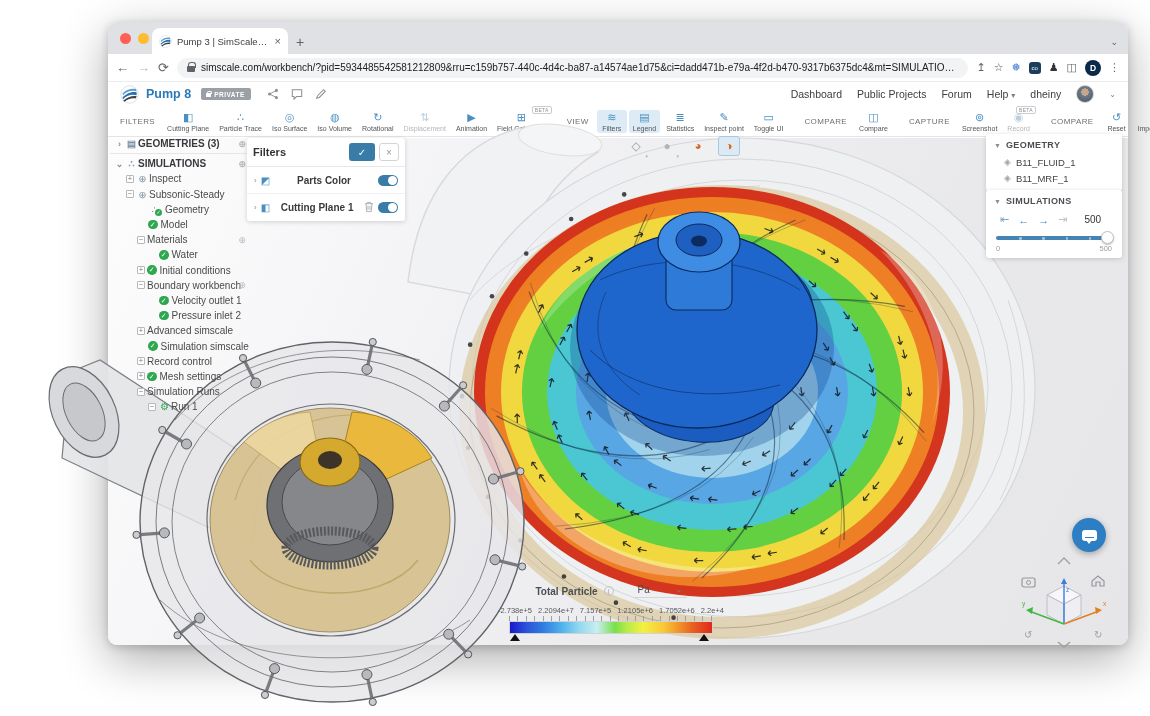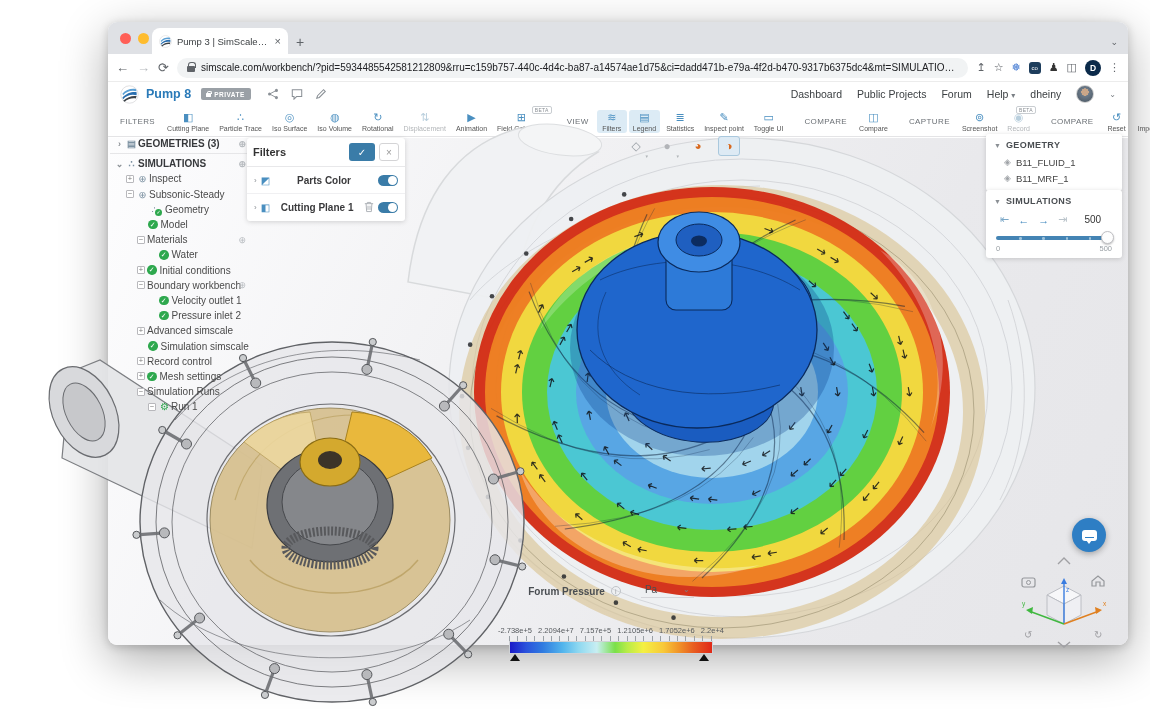--- a/index.html
+++ b/index.html
@@ -134,21 +134,21 @@
   .vm .dd { position:absolute; right:-1px; bottom:-3px; font-size:5px; color:#b0b4b8; }
   .vm.sel { background:#ddeaf4; border:1px solid #a9c8dd; }
 
   
   .legend { position:absolute; left:498px; top:584px; width:226px; z-index:10; }
   .leg-title { display:flex; align-items:center; justify-content:center; gap:6px; font-size:10px; color:#4a4e52; }
   .leg-field { font-weight:bold; }
   .leg-info { width:10px; height:10px; border-radius:50%; border:1px solid #c0c4c8; color:#a0a4a8; font-size:7px;
               display:flex; align-items:center; justify-content:center; }
   .leg-unit-wrap { display:flex; align-items:center; gap:26px; border-bottom:1px solid #d6d6da; padding:0 4px 2px; margin-left:14px; }
-  .leg-ticks { display:flex; justify-content:space-between; font-size:7.5px; color:#55595d; margin-top:28px; }
+  .leg-ticks { display:flex; justify-content:space-between; font-size:7.5px; color:#55595d; margin-top:8px; }
   .cbar-wrap { position:relative; width:204px; margin:1px auto 0; }
   .cbar-tickmarks { height:5px; background:repeating-linear-gradient(90deg,#9aa0a5 0 1px, transparent 1px 8.4px); }
   .cbar { height:13px; border:1px solid #cfd2d6;
           background:linear-gradient(90deg,#1a1ac8 0%,#2a52dc 8%,#2f7ae0 16%,#52b4ec 26%,#8ed8f0 34%,#c8eef2 43%,#7ae04a 52%,#b8ec48 58%,#f4f043 66%,#f8c838 76%,#f09028 84%,#e85c20 91%,#e02818 100%); }
   .cbar-handle { position:absolute; bottom:-7px; width:0; height:0; border-left:5px solid transparent;
                  border-right:5px solid transparent; border-bottom:7px solid #111; }
 
   
   .chatbtn { position:absolute; left:1072px; top:518px; width:34px; height:34px; border-radius:50%;
              background:#2e7ec4; z-index:10; box-shadow:0 2px 6px rgba(0,0,0,.3);
@@ -761,21 +761,21 @@
       <div class="handle"></div>
     </div>
     <div class="slider-labels">
       <span>0</span>
       <span>500</span>
     </div>
   </div>
 
   <div class="legend">
     <div class="leg-title">
-      <span class="leg-field">Forum Pressure</span>
+      <span class="leg-field">Total Particle</span>
       <span class="leg-info">i</span>
       <span class="leg-unit-wrap">
         <span>Pa</span>
         <span class="chev">⌄</span>
       </span>
     </div>
     <div class="leg-ticks" id="legend-ticks">
         <span>-2.738e+5</span>
         <span>2.2094e+7</span>
         <span>7.157e+5</span>

